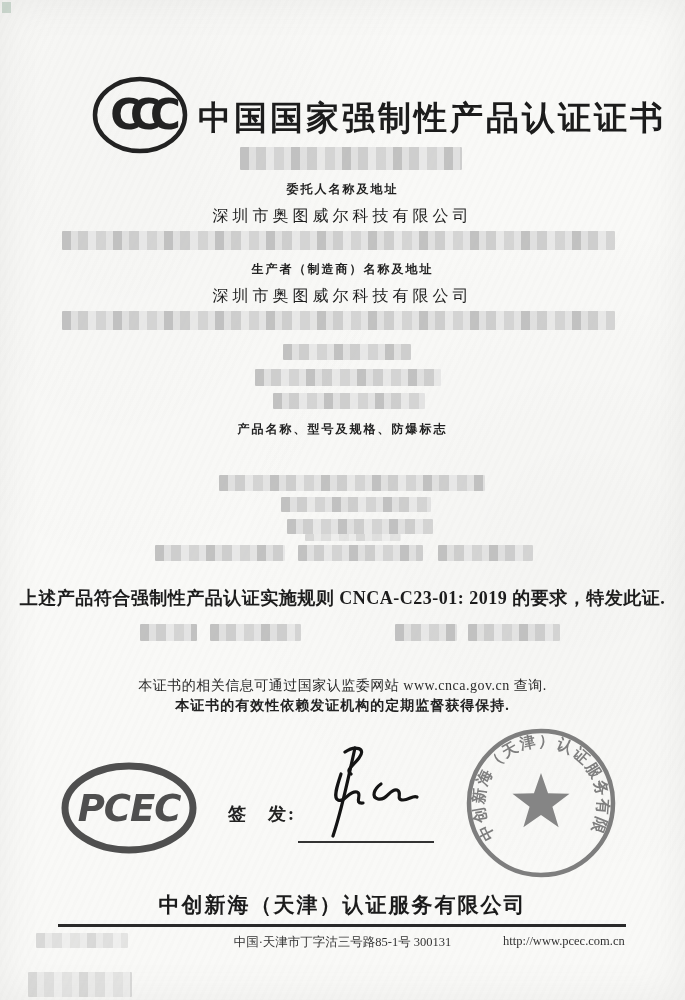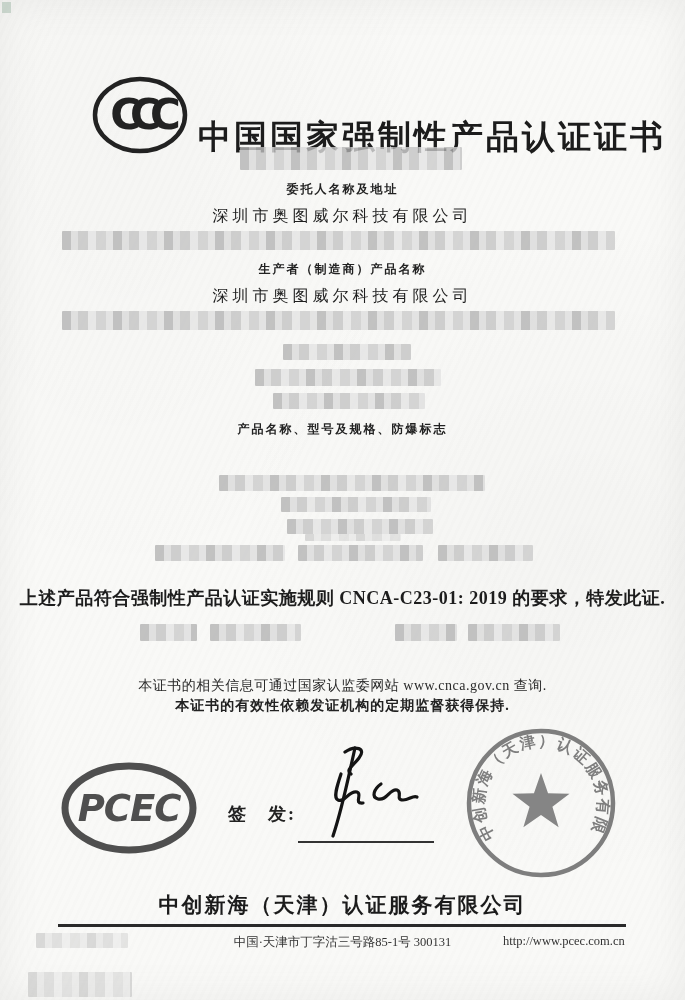--- a/index.html
+++ b/index.html
@@ -51,29 +51,29 @@
 
 <div class="page">
 
   <div class="corner-mark"></div>
 
   <svg class="abs" style="left:90px;top:74px;" width="100" height="82" viewBox="0 0 100 82">
     <ellipse cx="50" cy="41" rx="45" ry="36" fill="none" stroke="#222" stroke-width="4.5"></ellipse>
     <text x="50" y="55" text-anchor="middle" font-family="'DejaVu Sans',sans-serif" font-weight="bold" font-size="42" letter-spacing="-11" fill="#222">CCC</text>
   </svg>
 
-  <div class="abs title" style="left:198px;top:96px;width:420px;text-align:center;margin-top:19px;">中国国家强制性产品认证证书</div>
+  <div class="abs title" style="left:198px;top:96px;width:420px;text-align:center;">中国国家强制性产品认证证书</div>
 
   <div class="rd" style="left:240px;top:147px;width:222px;height:23px;"></div>
 
   <div class="abs ctr kai-h" style="top:181px;">委托人名称及地址</div>
   <div class="abs ctr kai-n" style="top:206px;">深圳市奥图威尔科技有限公司</div>
   <div class="rd" style="left:62px;top:231px;width:553px;height:19px;"></div>
 
-  <div class="abs ctr kai-h" style="top:261px;">生产者（制造商）产品名称</div>
+  <div class="abs ctr kai-h" style="top:261px;">生产者（制造商）名称及地址</div>
   <div class="abs ctr kai-n" style="top:286px;">深圳市奥图威尔科技有限公司</div>
   <div class="rd" style="left:62px;top:311px;width:553px;height:19px;"></div>
 
   <div class="rd" style="left:283px;top:344px;width:128px;height:16px;"></div>
   <div class="rd" style="left:255px;top:369px;width:186px;height:17px;"></div>
   <div class="rd" style="left:273px;top:393px;width:152px;height:16px;"></div>
 
   <div class="abs ctr kai-h" style="top:421px;">产品名称、型号及规格、防爆标志</div>
   <div class="rd" style="left:219px;top:475px;width:266px;height:16px;"></div>
   <div class="rd" style="left:281px;top:497px;width:150px;height:15px;"></div>

